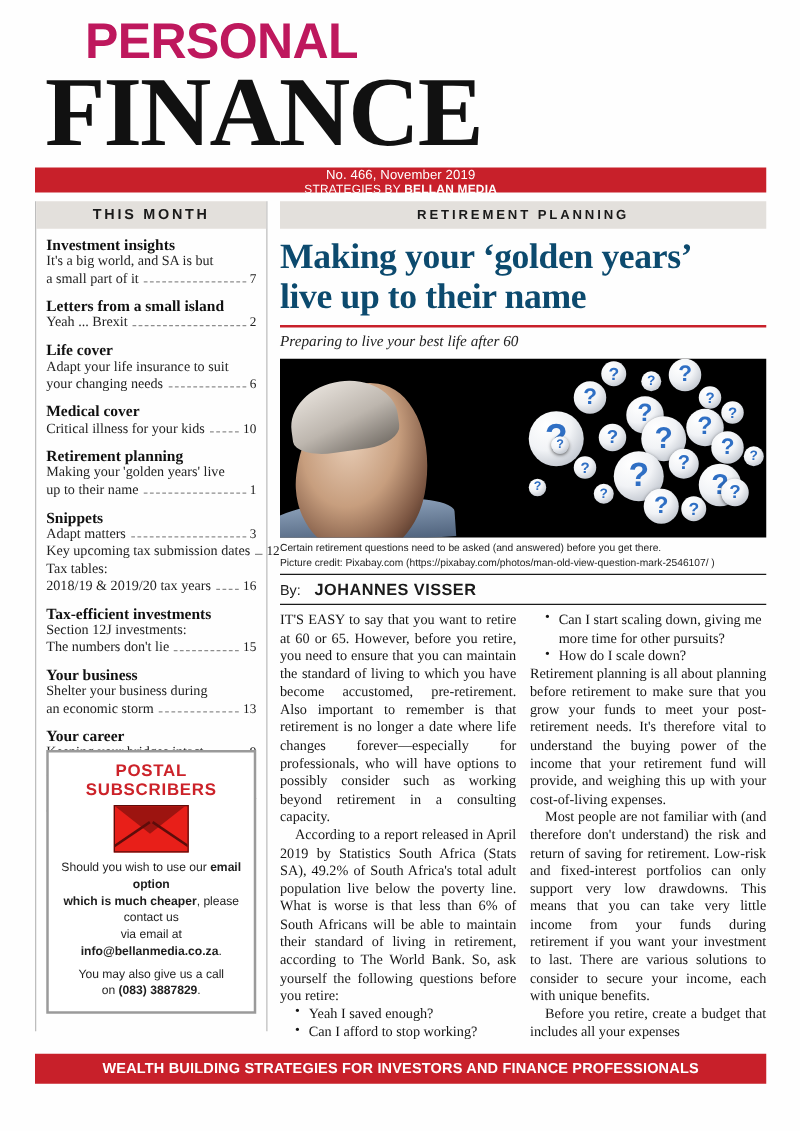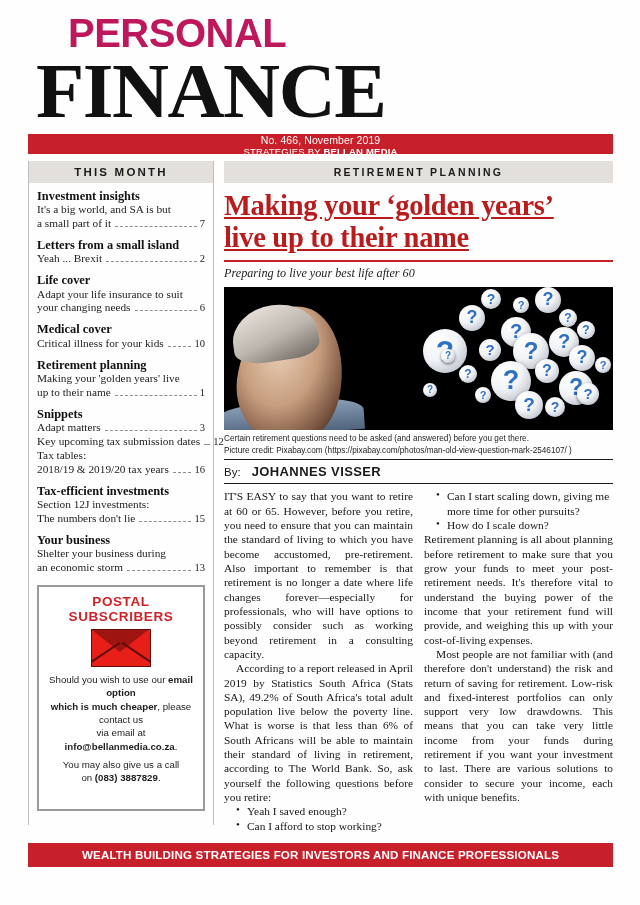--- a/index.html
+++ b/index.html
@@ -128,21 +128,21 @@
   .toc-line .pg { flex: 0 0 auto; font-size: 10.6px; }
 
   
   .postal-box {
     position: absolute;
     left: 8px;
     right: 8px;
     bottom: 14px;
     border: 2px solid #9a9a9a;
     background: #ffffff;
-    padding: 7px 7px 24px 7px;
+    padding: 7px 7px 9px 7px;
     box-sizing: border-box;
     text-align: center;
   }
   .postal-title {
     font-family: "Liberation Sans", sans-serif;
     font-weight: bold;
     color: #cc2229;
     font-size: 13.5px;
     letter-spacing: 0.6px;
     margin-bottom: 5px;
@@ -193,23 +193,22 @@
     letter-spacing: 2.3px;
     padding: 5px 0;
     color: #1a1a1a;
   }
   .headline {
     font-family: "Liberation Serif", serif;
     font-weight: bold;
     font-size: 28.5px;
     line-height: 1.12;
     letter-spacing: -0.3px;
-    color: #b91c1c;
+    color: #0c4a6e;
     margin: 7px 0 6px 0;
-    text-decoration: underline;
   }
   .hr-red {
     border-top: 2px solid #c8202a;
     margin: 0 0 4px 0;
   }
   .standfirst {
     font-style: italic;
     font-size: 12.2px;
     color: #222;
     margin-bottom: 6px;
@@ -545,20 +544,21 @@
               <li>Can I afford to stop working?</li>
             </ul>
         </div>
         <div class="bcol">
           <ul id="bul-right">
               <li>Can I start scaling down, giving me more time for other pursuits?</li>
               <li>How do I scale down?</li>
             </ul>
           <p>Retirement planning is all about planning before retirement to make sure that you grow your funds to meet your post-retirement needs.  It's therefore vital to understand the buying power of the income that your retirement fund will provide, and weighing this up with your cost-of-living expenses.</p>
           <p class="indent">Most people are not familiar with (and therefore don't understand) the risk and return of saving for retirement.  Low-risk and fixed-interest portfolios can only support very low drawdowns.  This means that you can take very little income from your funds during retirement if you want your investment to last.  There are various solutions to consider to secure your income, each with unique benefits.</p>
+          <p class="indent">Before you retire, create a budget that includes all your expenses</p>
         </div>
       </div>
     </div>
   </div>
 
   <div class="footer-bar">WEALTH BUILDING STRATEGIES FOR INVESTORS AND FINANCE PROFESSIONALS</div>
 
 </div>
 
 </body></html>

